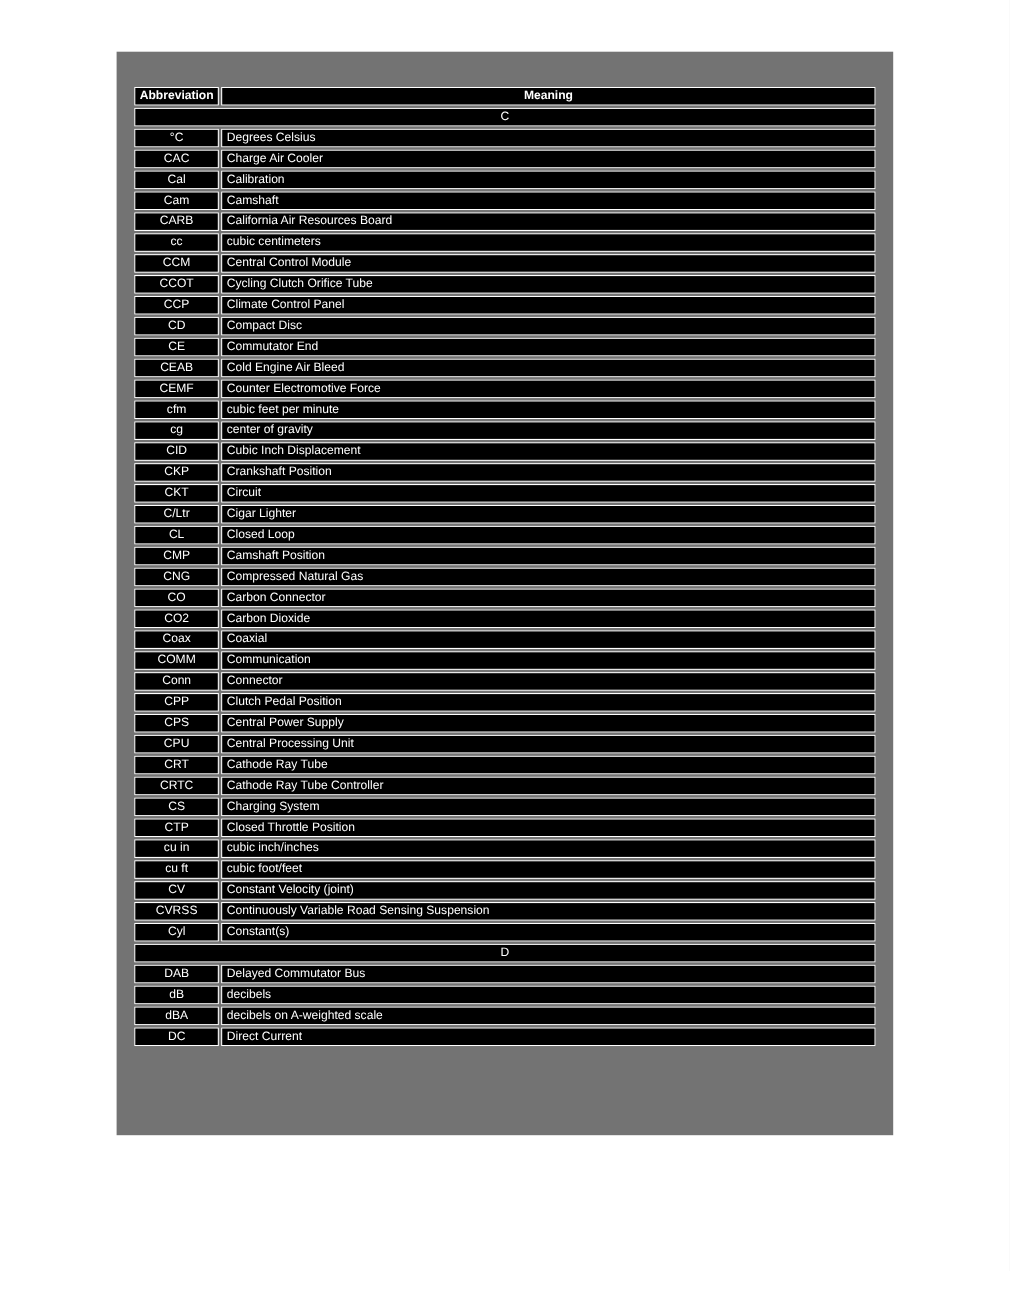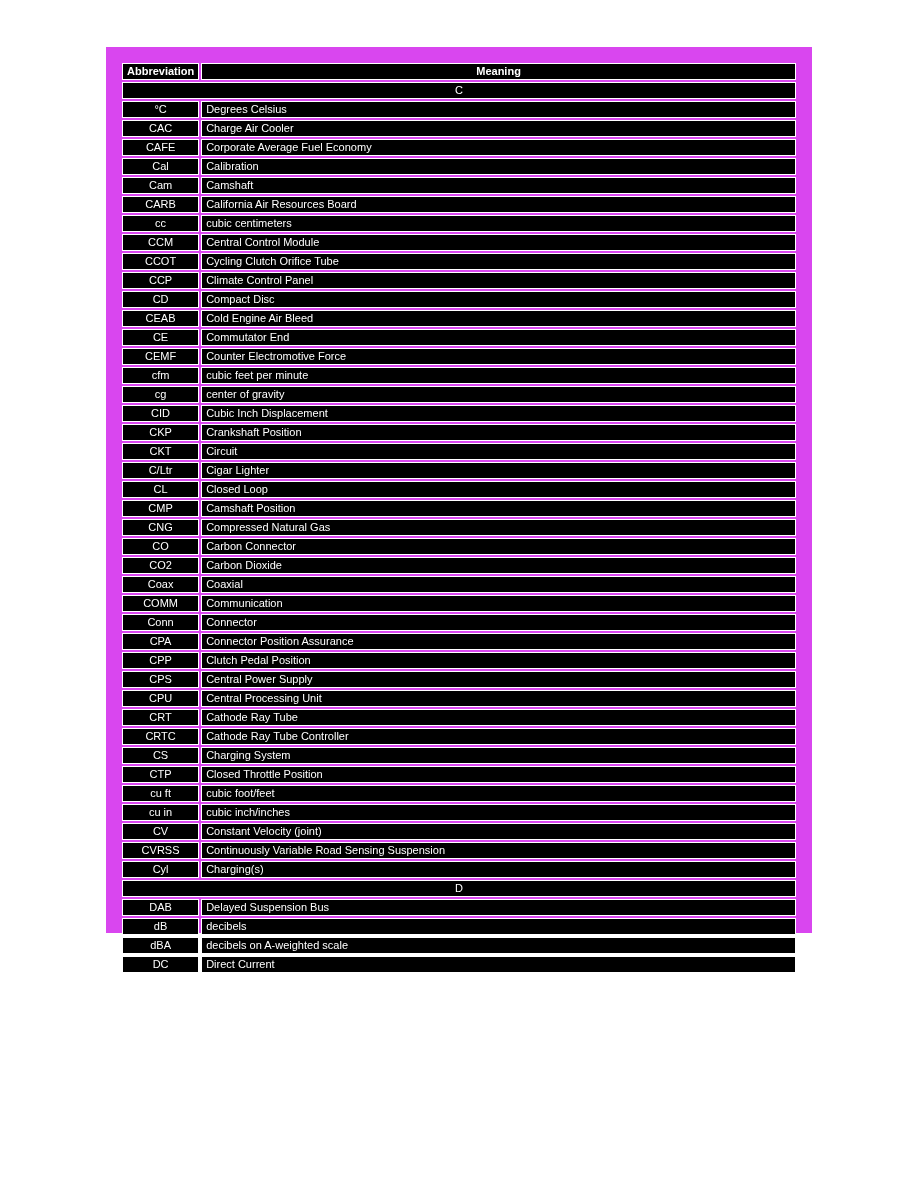--- a/index.html
+++ b/index.html
@@ -9,24 +9,24 @@
     width: 918px;
     height: 1188px;
     font-family: "Liberation Sans", sans-serif;
     position: relative;
   }
   .table-panel {
     position: absolute;
     left: 106px;
     top: 47px;
     width: 706px;
-    height: 886px;
-    background: #d946ef;
+    height: 985px;
+    background: #737373;
     box-sizing: border-box;
-    padding: 14px 0 0 14px;
+    padding: 30px 0 0 14px;
   }
   table.abbr-table {
     border-collapse: separate;
     border-spacing: 2px;
     table-layout: fixed;
     width: 678px;
   }
   table.abbr-table th,
   table.abbr-table td {
     border: 1px solid #ffffff;
@@ -71,24 +71,20 @@
         </tr>
         <tr>
           <td class="abbr-cell">°C</td>
           <td class="meaning-cell">Degrees Celsius</td>
         </tr>
         <tr>
           <td class="abbr-cell">CAC</td>
           <td class="meaning-cell">Charge Air Cooler</td>
         </tr>
         <tr>
-          <td class="abbr-cell">CAFE</td>
-          <td class="meaning-cell">Corporate Average Fuel Economy</td>
-        </tr>
-        <tr>
           <td class="abbr-cell">Cal</td>
           <td class="meaning-cell">Calibration</td>
         </tr>
         <tr>
           <td class="abbr-cell">Cam</td>
           <td class="meaning-cell">Camshaft</td>
         </tr>
         <tr>
           <td class="abbr-cell">CARB</td>
           <td class="meaning-cell">California Air Resources Board</td>
@@ -107,28 +103,28 @@
         </tr>
         <tr>
           <td class="abbr-cell">CCP</td>
           <td class="meaning-cell">Climate Control Panel</td>
         </tr>
         <tr>
           <td class="abbr-cell">CD</td>
           <td class="meaning-cell">Compact Disc</td>
         </tr>
         <tr>
+          <td class="abbr-cell">CE</td>
+          <td class="meaning-cell">Commutator End</td>
+        </tr>
+        <tr>
           <td class="abbr-cell">CEAB</td>
           <td class="meaning-cell">Cold Engine Air Bleed</td>
         </tr>
         <tr>
-          <td class="abbr-cell">CE</td>
-          <td class="meaning-cell">Commutator End</td>
-        </tr>
-        <tr>
           <td class="abbr-cell">CEMF</td>
           <td class="meaning-cell">Counter Electromotive Force</td>
         </tr>
         <tr>
           <td class="abbr-cell">cfm</td>
           <td class="meaning-cell">cubic feet per minute</td>
         </tr>
         <tr>
           <td class="abbr-cell">cg</td>
           <td class="meaning-cell">center of gravity</td>
@@ -175,24 +171,20 @@
         </tr>
         <tr>
           <td class="abbr-cell">COMM</td>
           <td class="meaning-cell">Communication</td>
         </tr>
         <tr>
           <td class="abbr-cell">Conn</td>
           <td class="meaning-cell">Connector</td>
         </tr>
         <tr>
-          <td class="abbr-cell">CPA</td>
-          <td class="meaning-cell">Connector Position Assurance</td>
-        </tr>
-        <tr>
           <td class="abbr-cell">CPP</td>
           <td class="meaning-cell">Clutch Pedal Position</td>
         </tr>
         <tr>
           <td class="abbr-cell">CPS</td>
           <td class="meaning-cell">Central Power Supply</td>
         </tr>
         <tr>
           <td class="abbr-cell">CPU</td>
           <td class="meaning-cell">Central Processing Unit</td>
@@ -207,45 +199,45 @@
         </tr>
         <tr>
           <td class="abbr-cell">CS</td>
           <td class="meaning-cell">Charging System</td>
         </tr>
         <tr>
           <td class="abbr-cell">CTP</td>
           <td class="meaning-cell">Closed Throttle Position</td>
         </tr>
         <tr>
+          <td class="abbr-cell">cu in</td>
+          <td class="meaning-cell">cubic inch/inches</td>
+        </tr>
+        <tr>
           <td class="abbr-cell">cu ft</td>
           <td class="meaning-cell">cubic foot/feet</td>
         </tr>
         <tr>
-          <td class="abbr-cell">cu in</td>
-          <td class="meaning-cell">cubic inch/inches</td>
-        </tr>
-        <tr>
           <td class="abbr-cell">CV</td>
           <td class="meaning-cell">Constant Velocity (joint)</td>
         </tr>
         <tr>
           <td class="abbr-cell">CVRSS</td>
           <td class="meaning-cell">Continuously Variable Road Sensing Suspension</td>
         </tr>
         <tr>
           <td class="abbr-cell">Cyl</td>
-          <td class="meaning-cell">Charging(s)</td>
+          <td class="meaning-cell">Constant(s)</td>
         </tr>
         <tr>
           <td colspan="2" class="section-cell">D</td>
         </tr>
         <tr>
           <td class="abbr-cell">DAB</td>
-          <td class="meaning-cell">Delayed Suspension Bus</td>
+          <td class="meaning-cell">Delayed Commutator Bus</td>
         </tr>
         <tr>
           <td class="abbr-cell">dB</td>
           <td class="meaning-cell">decibels</td>
         </tr>
         <tr>
           <td class="abbr-cell">dBA</td>
           <td class="meaning-cell">decibels on A-weighted scale</td>
         </tr>
         <tr>

